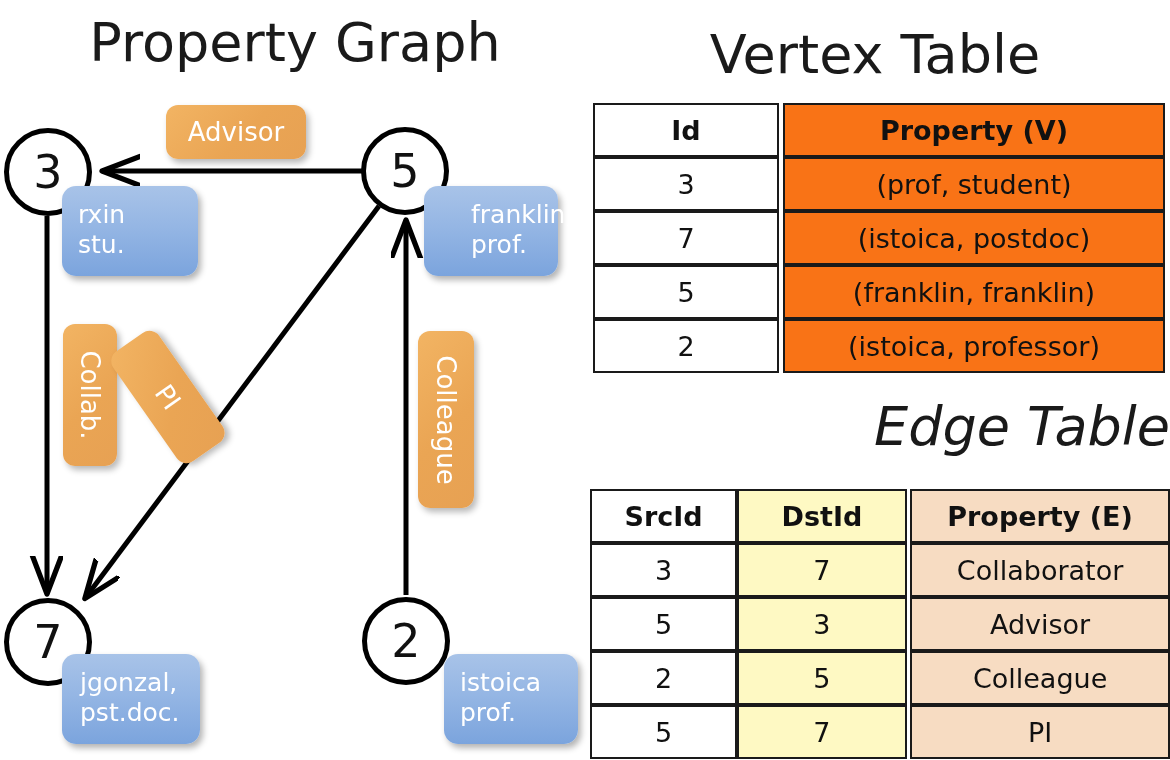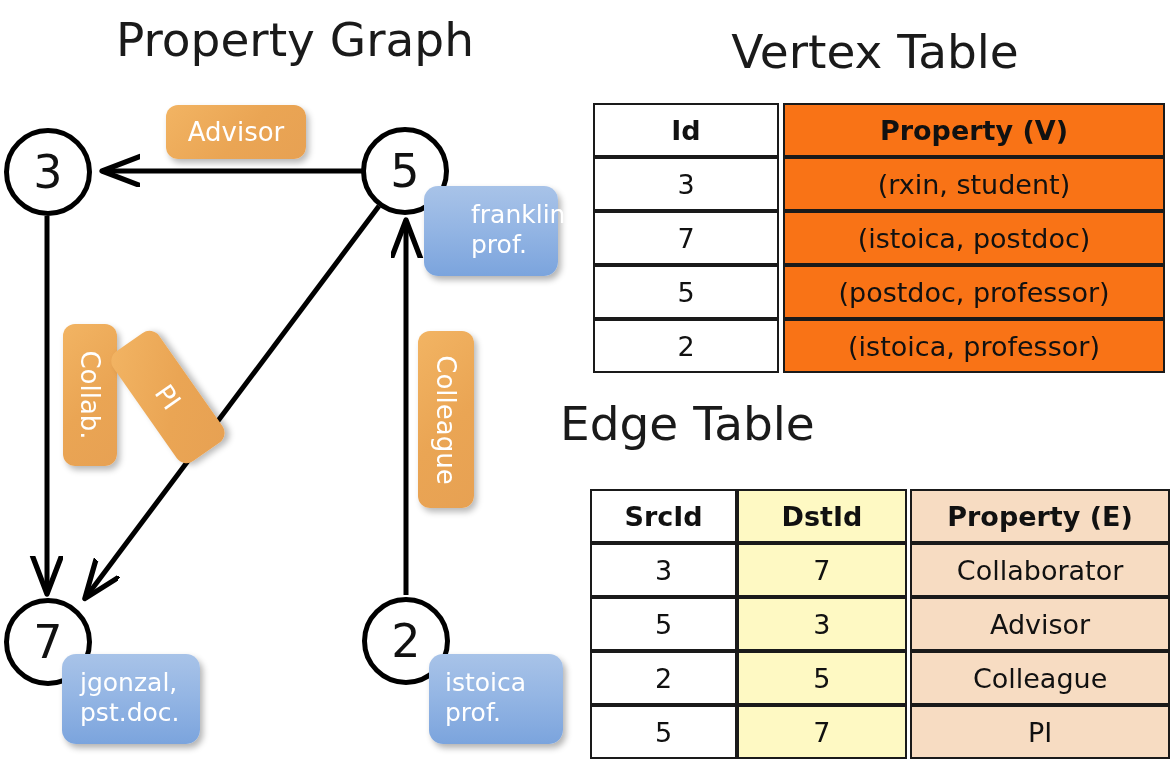--- a/index.html
+++ b/index.html
@@ -13,30 +13,30 @@
     position: relative;
     overflow: hidden;
     font-family: "Liberation Sans", sans-serif;
     color: #000000;
   }
 
   
   .title {
     position: absolute;
     font-weight: 400;
-    font-size: 47px;
+    font-size: 54px;
     line-height: 1;
     letter-spacing: 0px;
     white-space: nowrap;
     color: #1a1a1a;
     font-family: "DejaVu Sans", sans-serif;
   }
   #title-property-graph { left: 0px;  top: 16px;  width: 590px; text-align: center; }
   #title-vertex-table   { left: 580px; top: 12px; width: 590px; text-align: center; margin-top: 16px; }
-  #title-edge-table     { left: 560px; top: 400px; width: 590px; text-align: left; }
+  #title-edge-table     { left: 580px; top: 400px; width: 590px; text-align: right; font-style: italic; }
 
   
   #graph-panel {
     position: absolute;
     left: 0; top: 0;
     width: 580px; height: 760px;
   }
   #graph-svg { position: absolute; left: 0; top: 0; }
 
   
@@ -70,21 +70,21 @@
     font-family: "DejaVu Sans", sans-serif;
     font-size: 25px;
     line-height: 30px;
     padding: 14px 16px;
     box-sizing: border-box;
     white-space: pre-line;
   }
   #vprop-3 { left: 62px;  top: 186px; width: 136px; height: 90px; }
   #vprop-5 { left: 424px; top: 186px; width: 134px; height: 90px; padding-left: 47px; }
   #vprop-7 { left: 62px;  top: 654px; width: 138px; height: 90px; padding-left: 18px; }
-  #vprop-2 { left: 429px; top: 654px; width: 134px; height: 90px; }
+  #vprop-2 { left: 444px; top: 654px; width: 134px; height: 90px; }
 
   
   .eprop {
     position: absolute;
     border-radius: 12px;
     background: linear-gradient(135deg, #f2b463 0%, #eaa554 55%, #e7a153 100%);
     box-shadow: 3px 4px 6px rgba(0,0,0,0.28);
     color: #ffffff;
     font-family: "DejaVu Sans", sans-serif;
     font-size: 26px;
@@ -172,49 +172,51 @@
   </div>
   <div class="eprop" id="eprop-colleague">
     <span class="rot">Colleague</span>
   </div>
 
   <div class="node" id="node-3">3</div>
   <div class="node" id="node-5">5</div>
   <div class="node" id="node-7">7</div>
   <div class="node" id="node-2">2</div>
 
+  <div class="vprop" id="vprop-3">rxin
+stu.</div>
   <div class="vprop" id="vprop-5">franklin,
 prof.</div>
   <div class="vprop" id="vprop-7">jgonzal,
 pst.doc.</div>
   <div class="vprop" id="vprop-2">istoica
 prof.</div>
 </div>
 
 <table class="tbl" id="vertex-table">
   <tbody>
       <tr>
     <th class="c-id">Id</th>
     <td class="spacer"></td>
     <th class="c-prop">Property (V)</th>
   </tr>
   <tr>
     <td class="c-id">3</td>
     <td class="spacer"></td>
-    <td class="c-prop">(rxin, student)</td>
+    <td class="c-prop">(prof, student)</td>
   </tr>
   <tr>
     <td class="c-id">7</td>
     <td class="spacer"></td>
     <td class="c-prop">(istoica, postdoc)</td>
   </tr>
   <tr>
     <td class="c-id">5</td>
     <td class="spacer"></td>
-    <td class="c-prop">(postdoc, professor)</td>
+    <td class="c-prop">(franklin, franklin)</td>
   </tr>
   <tr>
     <td class="c-id">2</td>
     <td class="spacer"></td>
     <td class="c-prop">(istoica, professor)</td>
   </tr>
 </tbody>
   </table>
 
 <table class="tbl" id="edge-table">

